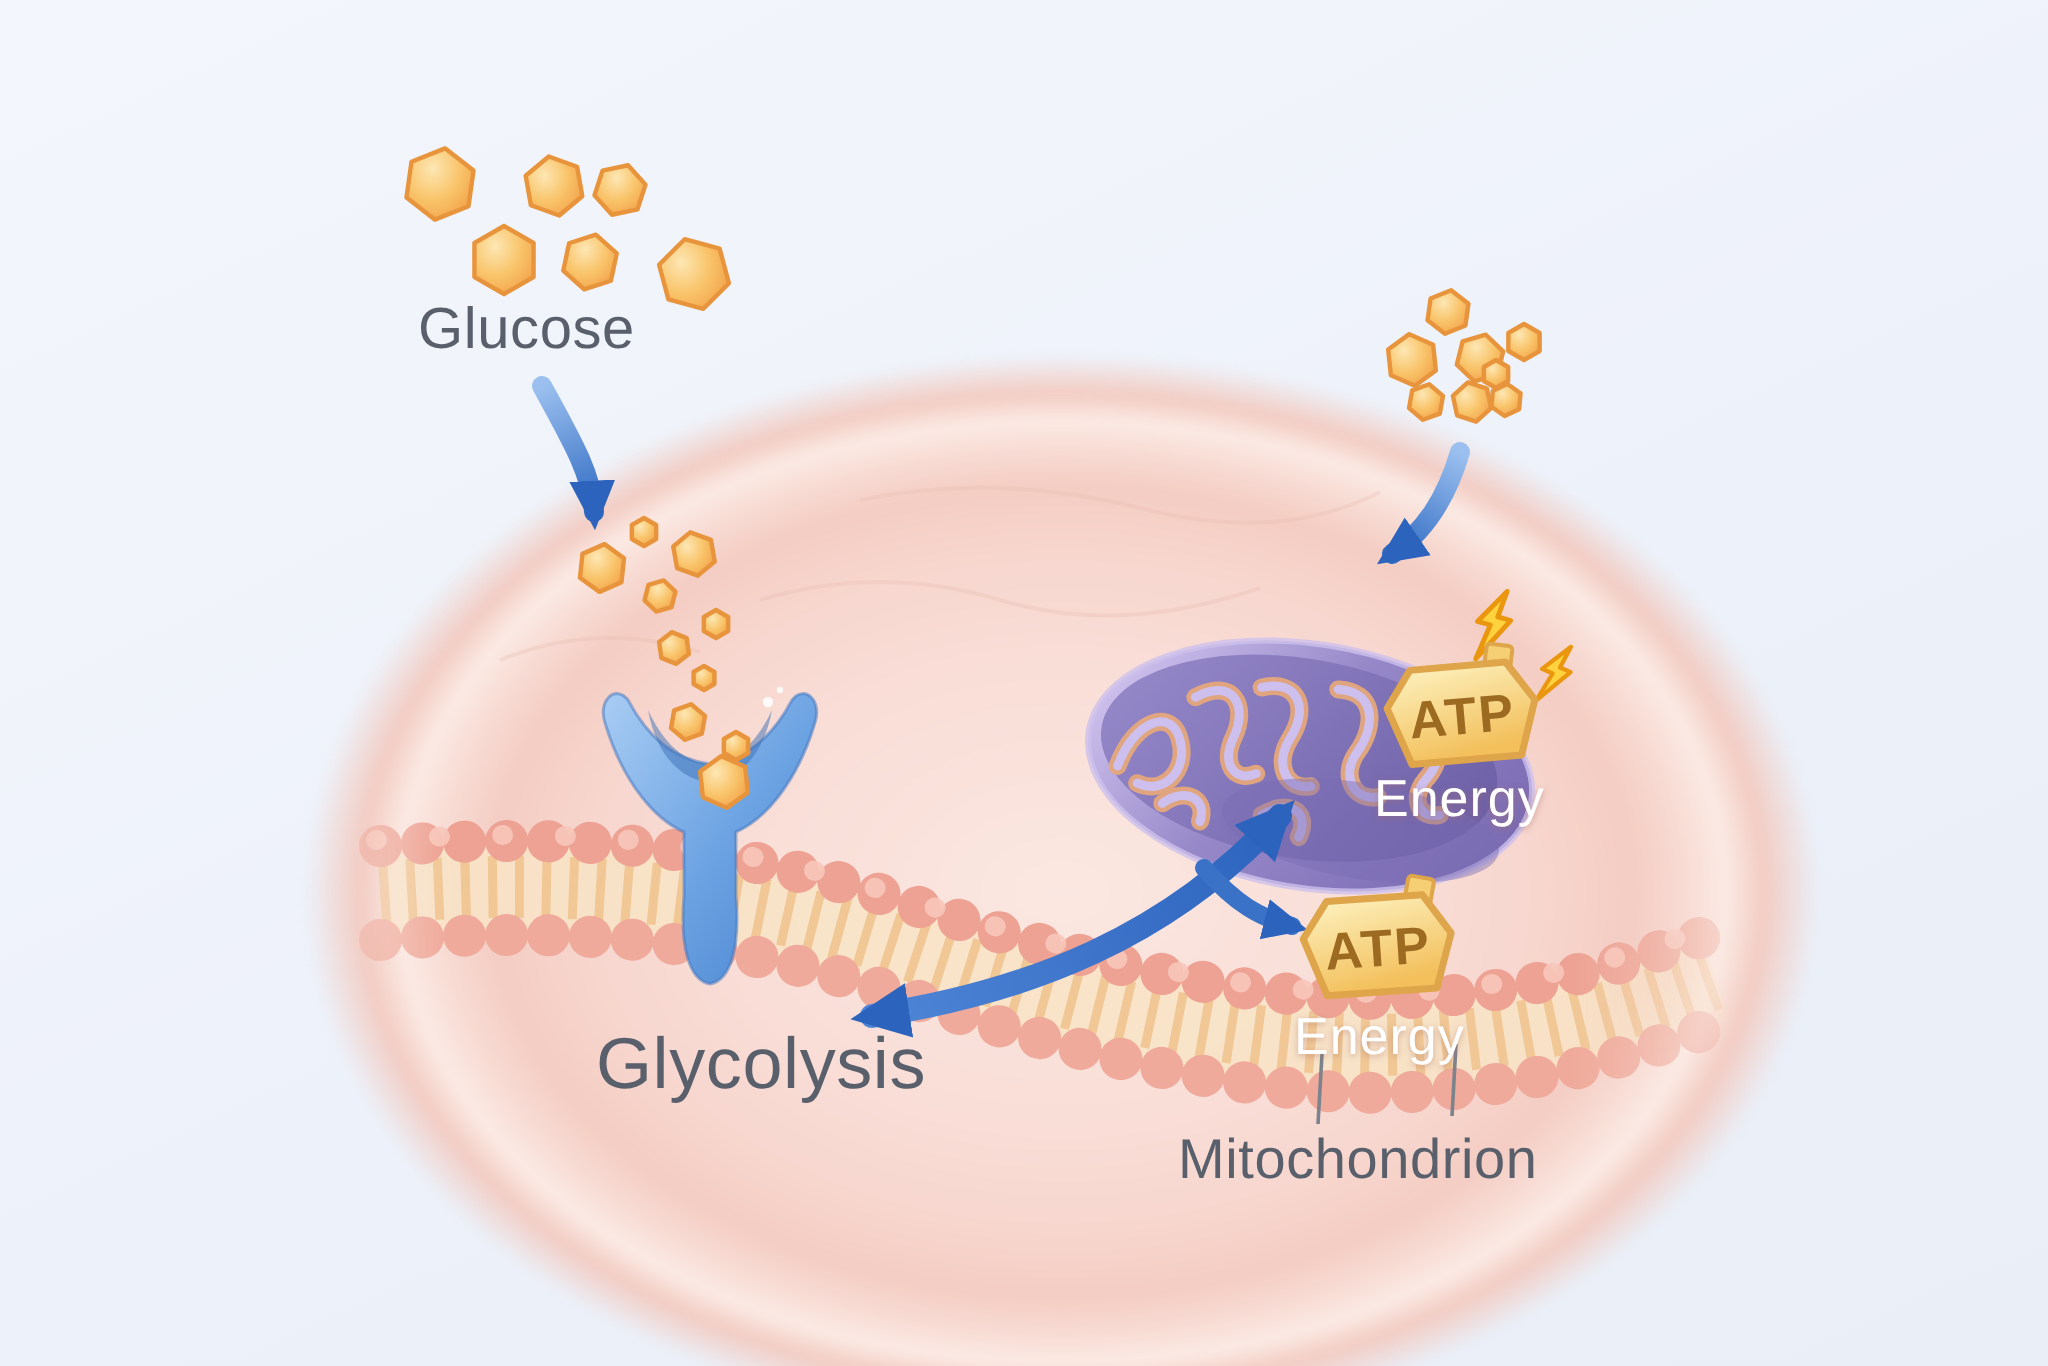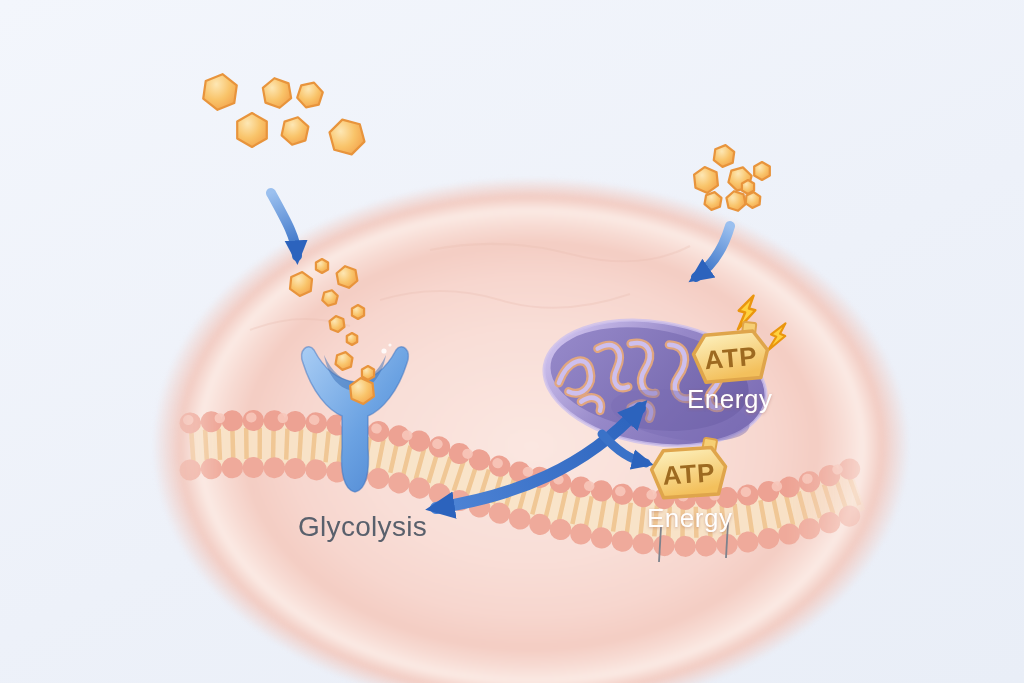--- a/index.html
+++ b/index.html
@@ -188,17 +188,19 @@
       <polygon points="-37,-7 -24,-25 24,-25 37,-5 28,22 -27,22" fill="url(#badgeG)" stroke="#dfa54b" stroke-width="3.5" stroke-linejoin="round"></polygon>
       <text class="atp-text" y="9" text-anchor="middle">ATP</text>
     </g>
 
     <g stroke="#7d838d" stroke-width="1.8">
       <line x1="661" y1="527" x2="659" y2="562"></line>
       <line x1="728" y1="522" x2="726" y2="558"></line>
     </g>
   </svg>
 
-  <div class="lbl" style="left:298px;top:511px;font-size:28px;">Glycolysis</div>
+  <div class="lbl" style="left:209px;top:149px;font-size:29px;">Glucose</div>
+  <div class="lbl" style="left:298px;top:511px;font-size:36px;">Glycolysis</div>
+  <div class="lbl" style="left:589px;top:564px;font-size:28px;">Mitochondrion</div>
   <div class="energy" style="left:687px;top:384px;">Energy</div>
   <div class="energy" style="left:647px;top:503px;">Energy</div>
 
 </div>
 
 </body></html>

